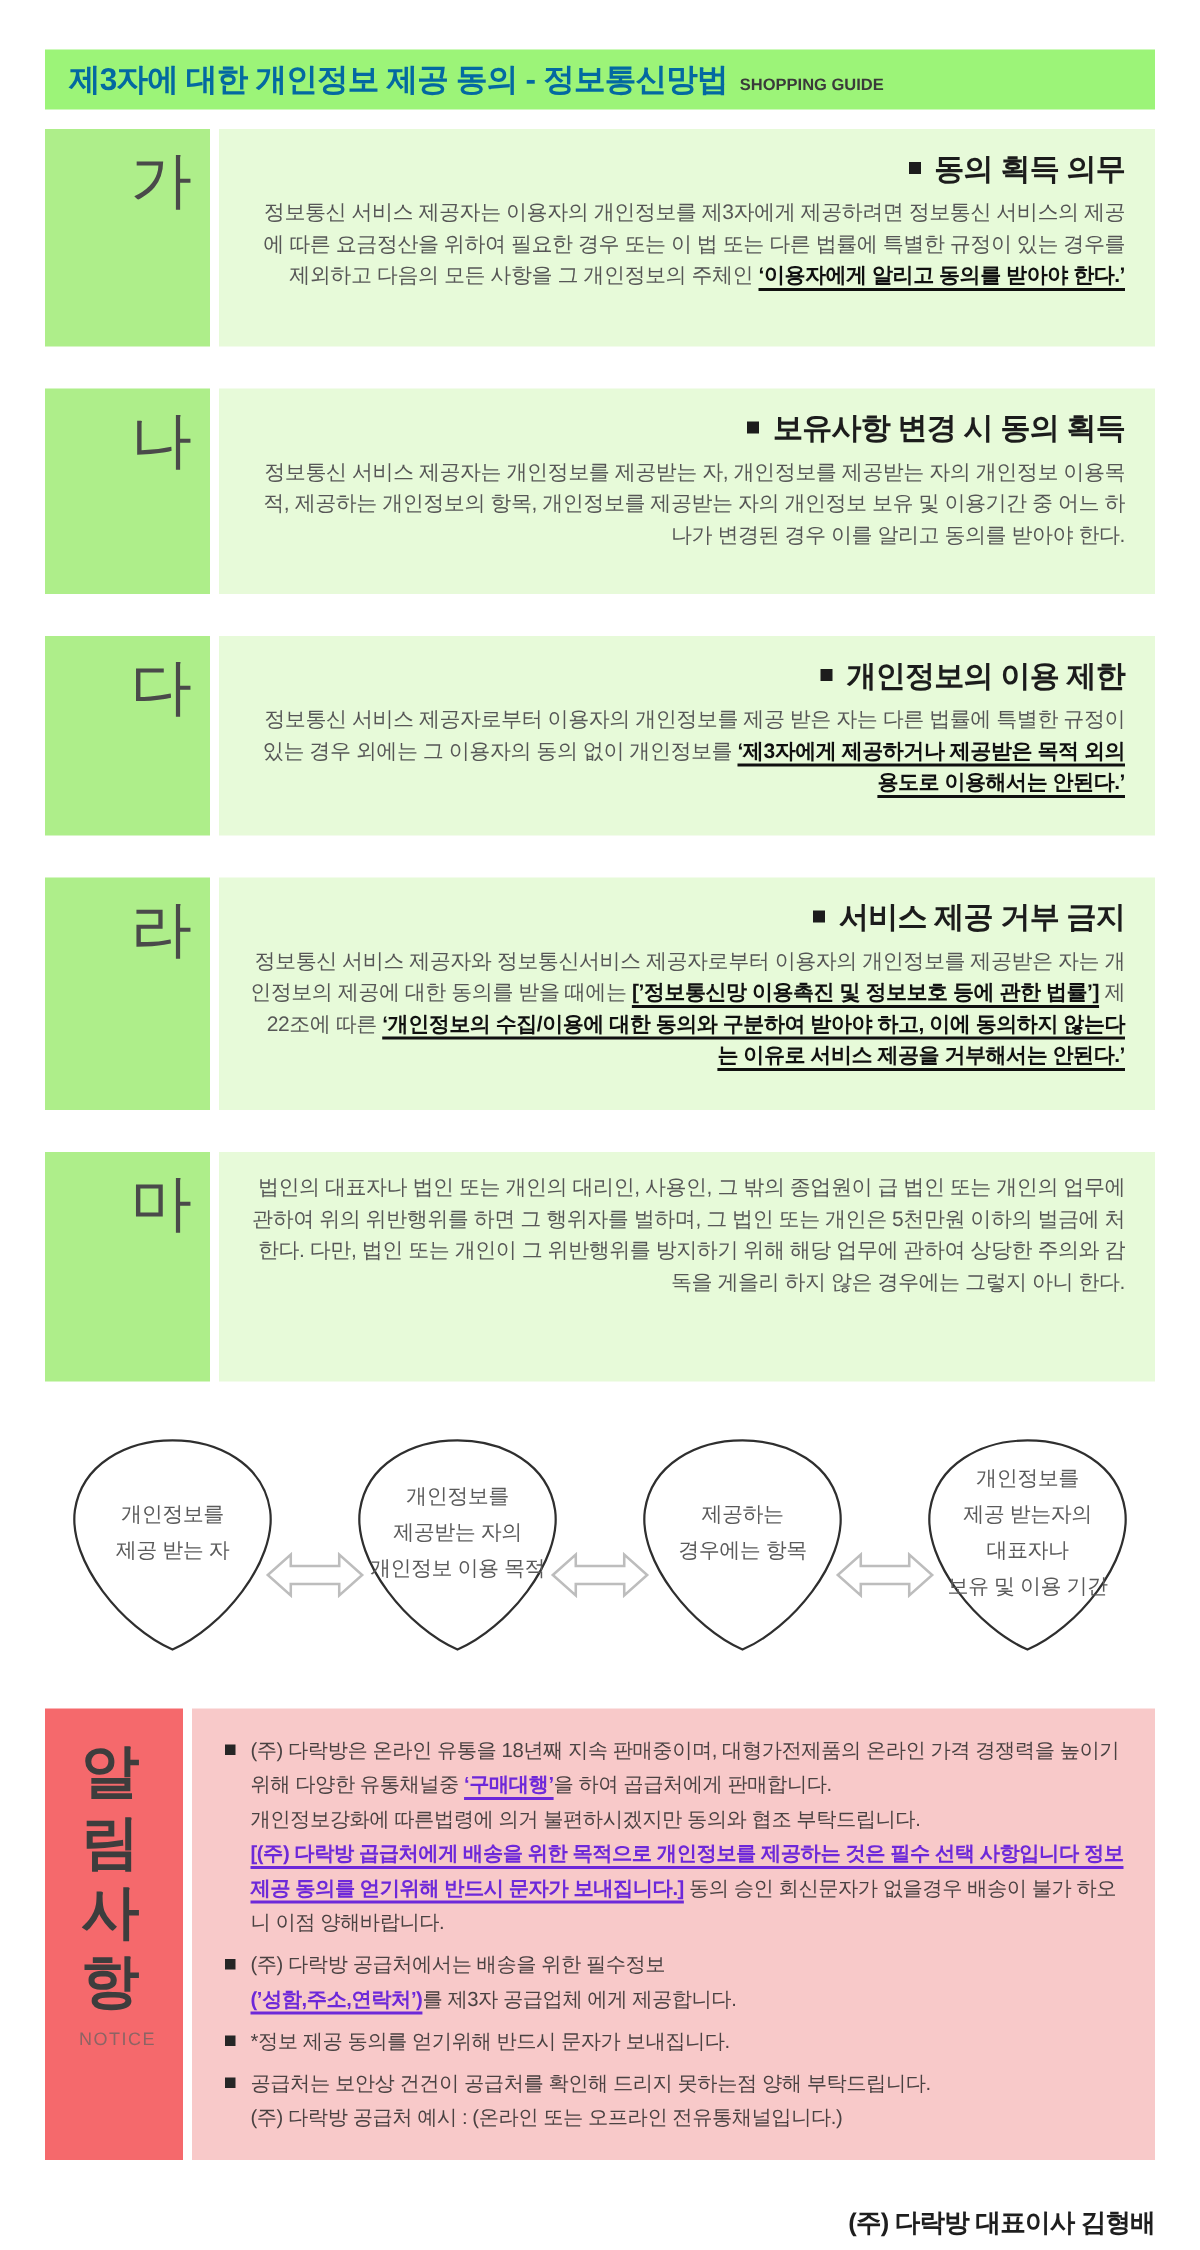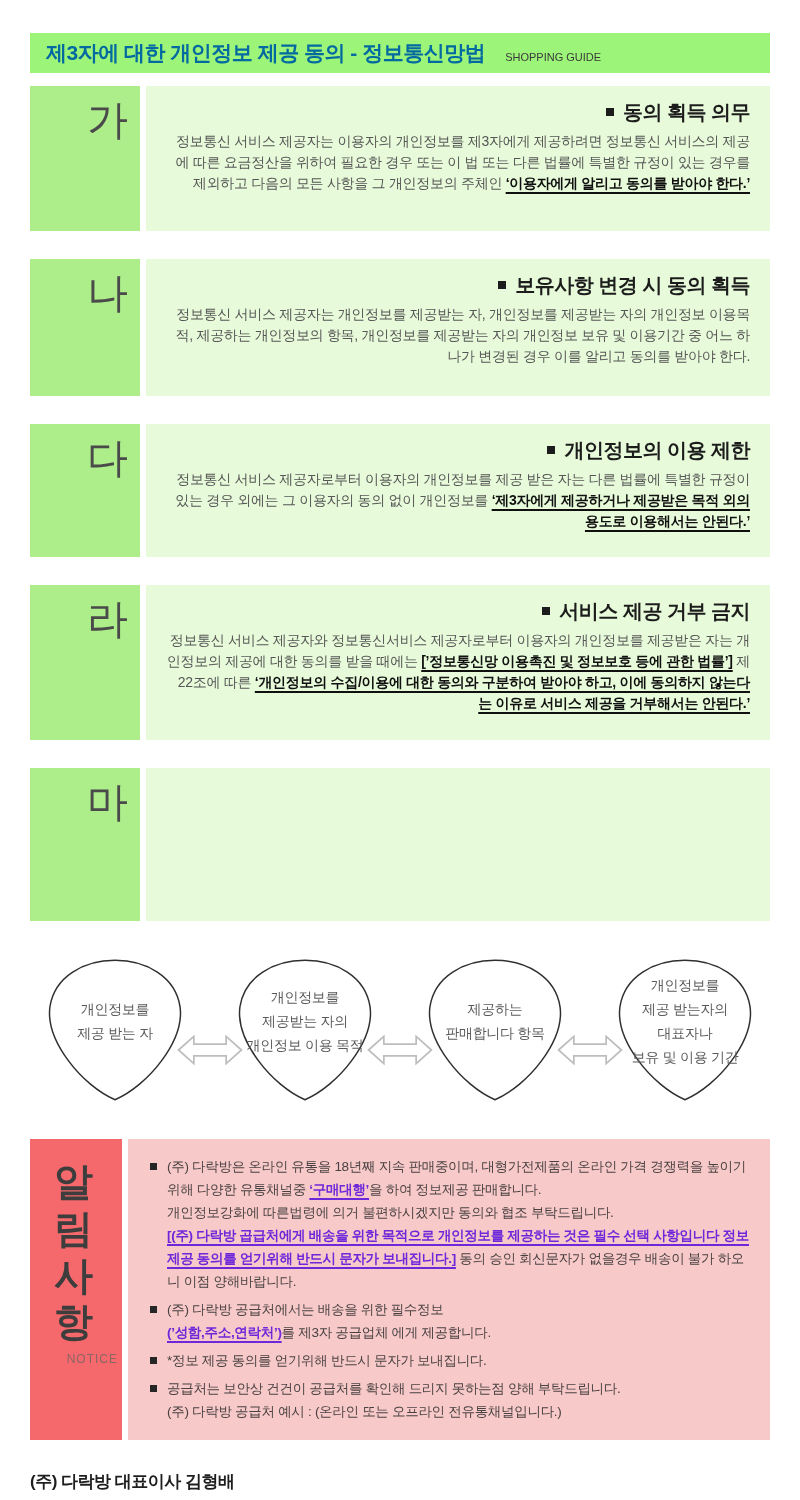--- a/index.html
+++ b/index.html
@@ -12,21 +12,21 @@
   }
   .page { width:740px; margin:0 auto; padding-top:33px; }
 
   
   .header-bar {
     background:#9cf478; height:40px;
     display:flex; align-items:center; padding:0 0 0 16px;
     margin-bottom:13px;
   }
   .header-title { font-size:21px; font-weight:bold; color:#0369a1; letter-spacing:-0.5px; }
-  .header-sub { font-size:11px; font-weight:normal; color:#3a3a3a; margin-left:20px; margin-top:8px; letter-spacing:0px; }
+  .header-sub { font-size:11px; font-weight:bold; color:#3a3a3a; margin-left:8px; margin-top:8px; letter-spacing:0px; }
 
   
   .section { display:flex; margin-bottom:28px; }
   .label-box {
     width:110px; flex:none; background:#aeee8a;
     font-size:41px; color:#4a4a4a;
     text-align:right; padding:12px 12px 0 0;
     line-height:1.1;
   }
   .content-box {
@@ -54,34 +54,34 @@
   
   .notice { display:flex; margin-top:26px; min-height:278px; }
   .notice-label {
     width:92px; flex:none; background:#f5696c; padding-top:20px;
   }
   .notice-label-big {
     font-size:39px; font-weight:bold; color:#3d3d3d; line-height:1.2;
     padding-left:24px; letter-spacing:-1px;
   }
   .notice-label-sub {
-    font-size:12px; color:#8d6464; text-align:right; padding-right:4px; margin-top:6px; letter-spacing:1px;
+    font-size:12px; color:#8d6464; text-align:right; padding-right:18px; margin-top:6px; letter-spacing:1px;
   }
   .notice-content {
     flex:1; margin-left:6px; background:#f8c9c9;
     padding:16px 18px 12px 22px;
     font-size:13.5px; line-height:23px; color:#4a4242; letter-spacing:-0.3px;
   }
   .n-item { display:flex; margin-bottom:5px; }
   .n-sq { flex:none; width:7px; height:7px; background:#262626; margin:8px 10px 0 0; }
   .n-body { flex:1; }
   .notice .em { color:#6d28d9; }
 
   
-  .footer { margin-top:30px; font-size:17px; font-weight:bold; color:#1e1e1e; letter-spacing:-0.5px; }
+  .footer { text-align:right; margin-top:30px; font-size:17px; font-weight:bold; color:#1e1e1e; letter-spacing:-0.5px; }
 </style>
 </head>
 <body>
 
 <div class="page">
 
   <div class="header-bar">
     <span class="header-title">제3자에 대한 개인정보 제공 동의 - 정보통신망법</span>
     <span class="header-sub">SHOPPING GUIDE</span>
   </div>
@@ -114,20 +114,21 @@
     <div class="label-box">라</div>
     <div class="content-box">
       <div class="sec-title"><span class="sq"></span><span>서비스 제공 거부 금지</span></div>
       <p class="sec-body"><span>정보통신 서비스 제공자와 정보통신서비스 제공자로부터 이용자의 개인정보를 제공받은 자는 개인정보의 제공에 대한 동의를 받을 때에는 </span><span class="em">[’정보통신망 이용촉진 및 정보보호 등에 관한 법률’]</span><span> 제 22조에 따른 </span><span class="em">‘개인정보의 수집/이용에 대한 동의와 구분하여 받아야 하고, 이에 동의하지 않는다는 이유로 서비스 제공을 거부해서는 안된다.’</span></p>
     </div>
   </div>
 
   <div class="section s4">
     <div class="label-box">마</div>
     <div class="content-box">
+      <p class="sec-body"><span>법인의 대표자나 법인 또는 개인의 대리인, 사용인, 그 밖의 종업원이 급 법인 또는 개인의 업무에 관하여 위의 위반행위를 하면 그 행위자를 벌하며, 그 법인 또는 개인은 5천만원 이하의 벌금에 처한다. 다만, 법인 또는 개인이 그 위반행위를 방지하기 위해 해당 업무에 관하여 상당한 주의와 감독을 게을리 하지 않은 경우에는 그렇지 아니 한다.</span></p>
     </div>
   </div>
 
   <div class="diagram">
     <div class="pick">
       <svg viewBox="0 0 170 160" width="158" height="158">
           <path d="M85 5 C118 5 150 22 155 55 C160 92 120 140 85 155 C50 140 10 92 15 55 C20 22 52 5 85 5 Z" fill="#ffffff" stroke="#2f2f2f" stroke-width="1.6"></path>
         </svg>
       <div class="pick-text">
         <div>개인정보를</div>
@@ -149,21 +150,21 @@
     </div>
     <svg class="arrow" viewBox="0 0 80 44" width="68" height="38">
         <path d="M3 22 L21 6 L21 15 L59 15 L59 6 L77 22 L59 38 L59 29 L21 29 L21 38 Z" fill="#ffffff" stroke="#bdbdbd" stroke-width="2"></path>
       </svg>
     <div class="pick">
       <svg viewBox="0 0 170 160" width="158" height="158">
           <path d="M85 5 C118 5 150 22 155 55 C160 92 120 140 85 155 C50 140 10 92 15 55 C20 22 52 5 85 5 Z" fill="#ffffff" stroke="#2f2f2f" stroke-width="1.6"></path>
         </svg>
       <div class="pick-text">
         <div>제공하는</div>
-        <div>판매합니다 항목</div>
+        <div>경우에는 항목</div>
       </div>
     </div>
     <svg class="arrow" viewBox="0 0 80 44" width="68" height="38">
         <path d="M3 22 L21 6 L21 15 L59 15 L59 6 L77 22 L59 38 L59 29 L21 29 L21 38 Z" fill="#ffffff" stroke="#bdbdbd" stroke-width="2"></path>
       </svg>
     <div class="pick">
       <svg viewBox="0 0 170 160" width="158" height="158">
           <path d="M85 5 C118 5 150 22 155 55 C160 92 120 140 85 155 C50 140 10 92 15 55 C20 22 52 5 85 5 Z" fill="#ffffff" stroke="#2f2f2f" stroke-width="1.6"></path>
         </svg>
       <div class="pick-text">
@@ -181,21 +182,21 @@
         <div>알림</div>
         <div>사항</div>
       </div>
       <div class="notice-label-sub">NOTICE</div>
     </div>
     <div class="notice-content">
 
       <div class="n-item">
         <span class="n-sq"></span>
         <div class="n-body">
-          <p><span>(주) 다락방은 온라인 유통을 18년째 지속 판매중이며, 대형가전제품의 온라인 가격 경쟁력을 높이기 위해 다양한 유통채널중 </span><span class="em">‘구매대행’</span><span>을 하여 정보제공 판매합니다.</span></p>
+          <p><span>(주) 다락방은 온라인 유통을 18년째 지속 판매중이며, 대형가전제품의 온라인 가격 경쟁력을 높이기 위해 다양한 유통채널중 </span><span class="em">‘구매대행’</span><span>을 하여 곱급처에게 판매합니다.</span></p>
           <p><span>개인정보강화에 따른법령에 의거 불편하시겠지만 동의와 협조 부탁드립니다.</span></p>
           <p><span class="em">[(주) 다락방 곱급처에게 배송을 위한 목적으로 개인정보를 제공하는 것은 필수 선택 사항입니다 정보제공 동의를 얻기위해 반드시 문자가 보내집니다.]</span><span> 동의 승인 회신문자가 없을경우 배송이 불가 하오니 이점 양해바랍니다.</span></p>
         </div>
       </div>
 
       <div class="n-item">
         <span class="n-sq"></span>
         <div class="n-body">
           <p><span>(주) 다락방 공급처에서는 배송을 위한 필수정보</span></p>
           <p><span class="em">(’성함,주소,연락처’)</span><span>를 제3자 공급업체 에게 제공합니다.</span></p>

